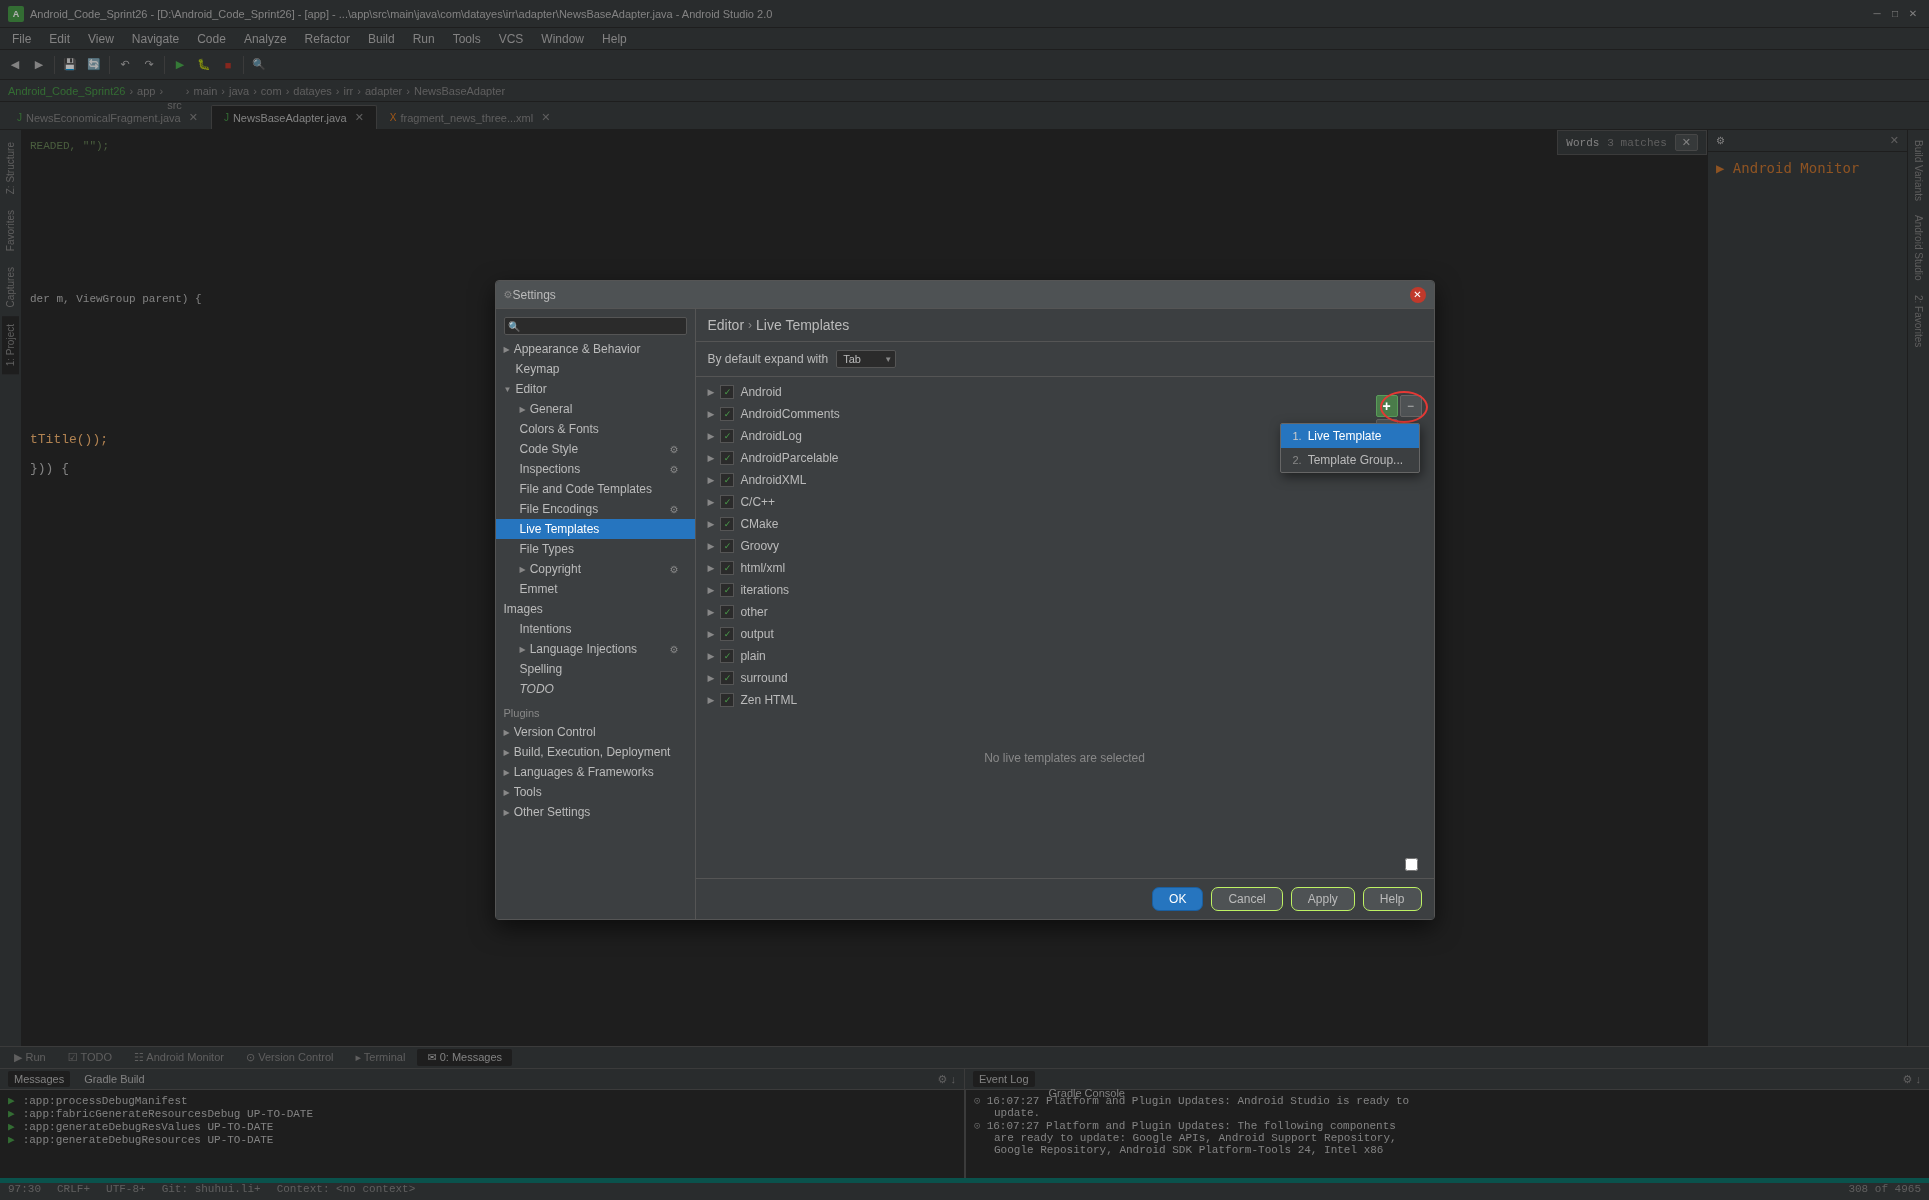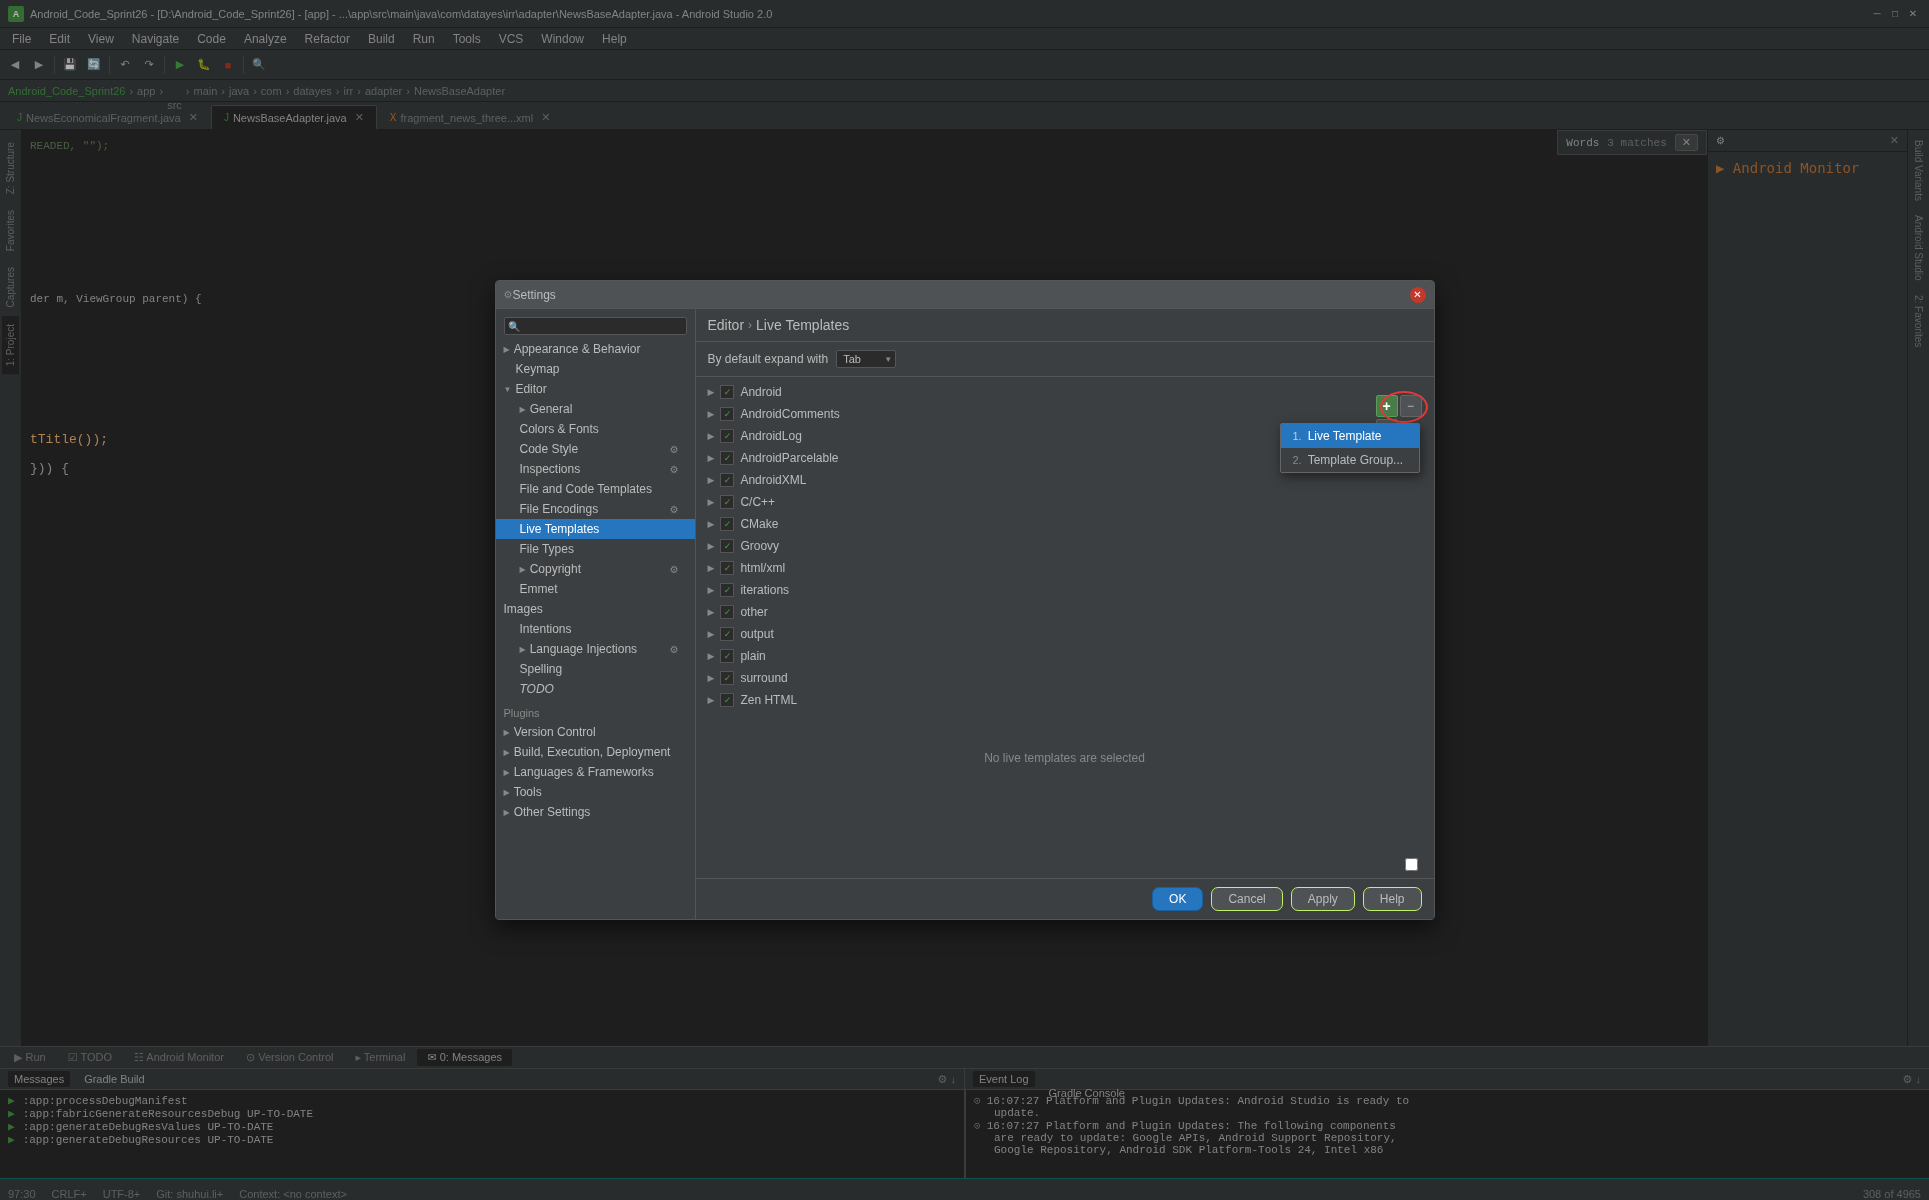--- a/index.html
+++ b/index.html
@@ -114,26 +114,27 @@
       display: flex;
       align-items: center;
       justify-content: space-between;
     }
 
     
     .status-bar {
       background: #3c3f41;
       height: 22px;
       display: flex;
-      align-items: flex-end;
+      align-items: flex-start;
       padding: 0 8px;
       font-size: 11px;
       color: #888;
-      border-top: 1px solid #0f766e;
+      border-top: 5px solid #0f766e;
       gap: 16px;
+      font-family: Liberation Mono, monospace;
     }
 
     
     .tab-bar {
       background: #3c3f41;
       height: 28px;
       display: flex;
       align-items: flex-end;
       border-bottom: 1px solid #2b2b2b;
       padding: 0 4px;

